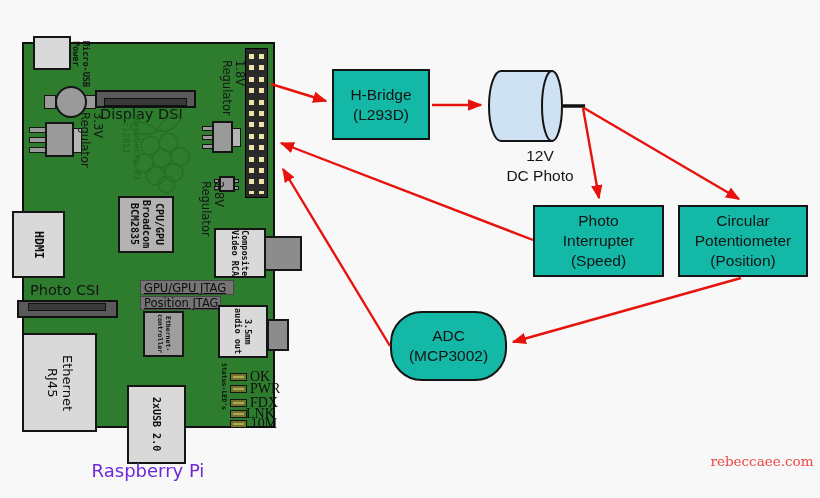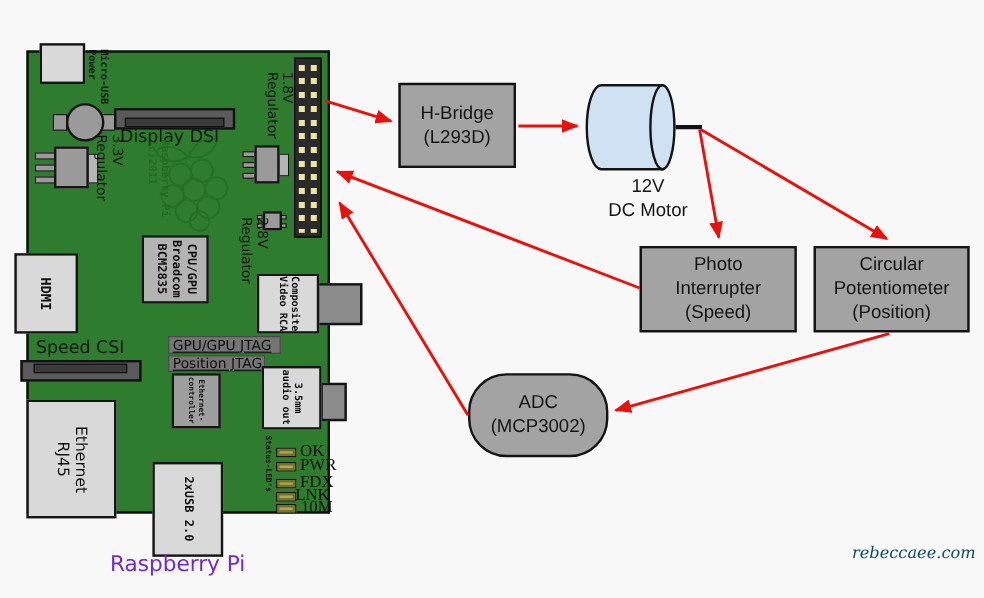--- a/index.html
+++ b/index.html
@@ -9,35 +9,35 @@
   .board { background:#2e7d2e; border:2px solid #101010; }
   .part { background:#d9d9d9; border:2px solid #151515; }
   .part-mid { background:#9a9a9a; border:2px solid #151515; }
   .part-dark { background:#8c8c8c; border:2px solid #151515; }
   .pinrect { background:#9a9a9a; border:1px solid #151515; }
   .tab { background:#b5b5b5; border:1px solid #151515; }
   .vtext { writing-mode:vertical-rl; white-space:pre-line; color:#0e0e0e; }
   .mono { font-family:"DejaVu Sans Mono", monospace; font-weight:bold; }
   .center { display:flex; align-items:center; justify-content:center; text-align:center; }
   .boardlabel { color:#141414; white-space:pre-line; }
-  .block { background:#a3a3a3; border:2px solid #141414; display:flex; align-items:center; justify-content:center;
+  .block { background:#14b8a6; border:2px solid #141414; display:flex; align-items:center; justify-content:center;
            text-align:center; font-family:"Liberation Sans", sans-serif; font-size:15.5px; line-height:20px;
            color:#141414; white-space:pre-line; }
   .plainlabel { display:flex; align-items:flex-start; justify-content:center; text-align:center;
                 font-family:"Liberation Sans", sans-serif; font-size:15.5px; line-height:20px;
                 color:#141414; white-space:pre-line; }
   .gpio { background:#2a2a2a; border:1px solid #000; }
   .pincol { position:absolute; top:5px; width:5px; height:140px;
             background:repeating-linear-gradient(180deg, #ece5a6 0 5px, #2a2a2a 5px 11.4px); }
   .led { background:#aaaa52; border:1px solid #151515; box-shadow:inset 0 0 0 2px #73732e; }
   .ledlabel { font-size:14px; line-height:10px; color:#0e0e0e;font-family:Liberation Serif, serif; }
   .jtag { background:#757575; border:1px solid #484848; display:flex; align-items:center;
           font-size:11.5px; color:#0d0d0d; text-decoration:underline; padding-left:3px; white-space:nowrap; }
   .caption { font-size:18px; color:#6d28d9; }
-  .sig { font-family:"DejaVu Serif", serif; font-style:italic; font-size:13.5px; color:#0c4a6e; text-align:left; }
+  .sig { font-family:"DejaVu Serif", serif; font-size:13.5px; color:#ef4444; text-align:center; }
   svg { display:block; }
 </style>
 </head>
 <body>
 
 <div class="stage">
 
   <div class="abs board" style="left:22px; top:42px; width:253px; height:386px;"></div>
 
   <div class="abs part" style="left:33px; top:36px; width:38px; height:34px;"></div>
@@ -95,21 +95,21 @@
   <div class="abs part-mid" style="left:219px; top:176px; width:16px; height:16px;"></div>
   <div class="abs vtext boardlabel" style="left:198px; top:181px; width:27px; height:86px; font-size:11.5px; line-height:13px;">2.8V
 Regulator</div>
 
   <div class="abs center vtext mono" style="left:118px; top:196px; width:56px; height:57px; background:#b3b3b3; border:2px solid #151515; font-size:10px; line-height:12.5px;">CPU/GPU
 Broadcom
 BCM2835</div>
 
   <div class="abs part center vtext mono" style="left:12px; top:211px; width:53px; height:67px; font-size:11.5px;">HDMI</div>
 
-  <div class="abs boardlabel" style="left:30px; top:282px; width:88px; height:17px; font-size:14.5px;">Speed CSI</div>
+  <div class="abs boardlabel" style="left:30px; top:282px; width:88px; height:17px; font-size:14.5px;">Photo CSI</div>
   <div class="abs" style="left:17px; top:300px; width:101px; height:18px; background:#5a5a5a; border:2px solid #111;"></div>
   <div class="abs" style="left:28px; top:303px; width:78px; height:8px; background:#3a3a3a; border:1px solid #111;"></div>
 
   <div class="abs jtag" style="left:140px; top:280px; width:94px; height:15px;">
     <span>GPU/GPU JTAG</span>
   </div>
   <div class="abs jtag" style="left:140px; top:296px; width:81px; height:14px;">
     <span>Position JTAG</span>
   </div>
 
@@ -145,21 +145,21 @@
 
   <div class="abs block" style="left:332px; top:69px; width:98px; height:71px;">H-Bridge
 (L293D)</div>
 
   <svg class="abs" style="left:486px; top:68px;" width="102" height="78" viewBox="0 0 102 78">
     <path d="M 66 3 L 15 3 A 12 35 0 0 0 15 73 L 66 73 Z" fill="#cfe2f3" stroke="#141414" stroke-width="2"></path>
     <ellipse cx="66" cy="38" rx="10" ry="35" fill="#cfe2f3" stroke="#141414" stroke-width="2"></ellipse>
     <line x1="77" y1="38" x2="99" y2="38" stroke="#111" stroke-width="3.5"></line>
   </svg>
   <div class="abs plainlabel" style="left:492px; top:146px; width:96px; height:44px;">12V
-DC Motor</div>
+DC Photo</div>
 
   <div class="abs block" style="left:533px; top:205px; width:131px; height:72px;">Photo
 Interrupter
 (Speed)</div>
 
   <div class="abs block" style="left:678px; top:205px; width:130px; height:72px;">Circular
 Potentiometer
 (Position)</div>
 
   <div class="abs block" style="left:390px; top:311px; width:117px; height:70px;border-radius:32px;">ADC

